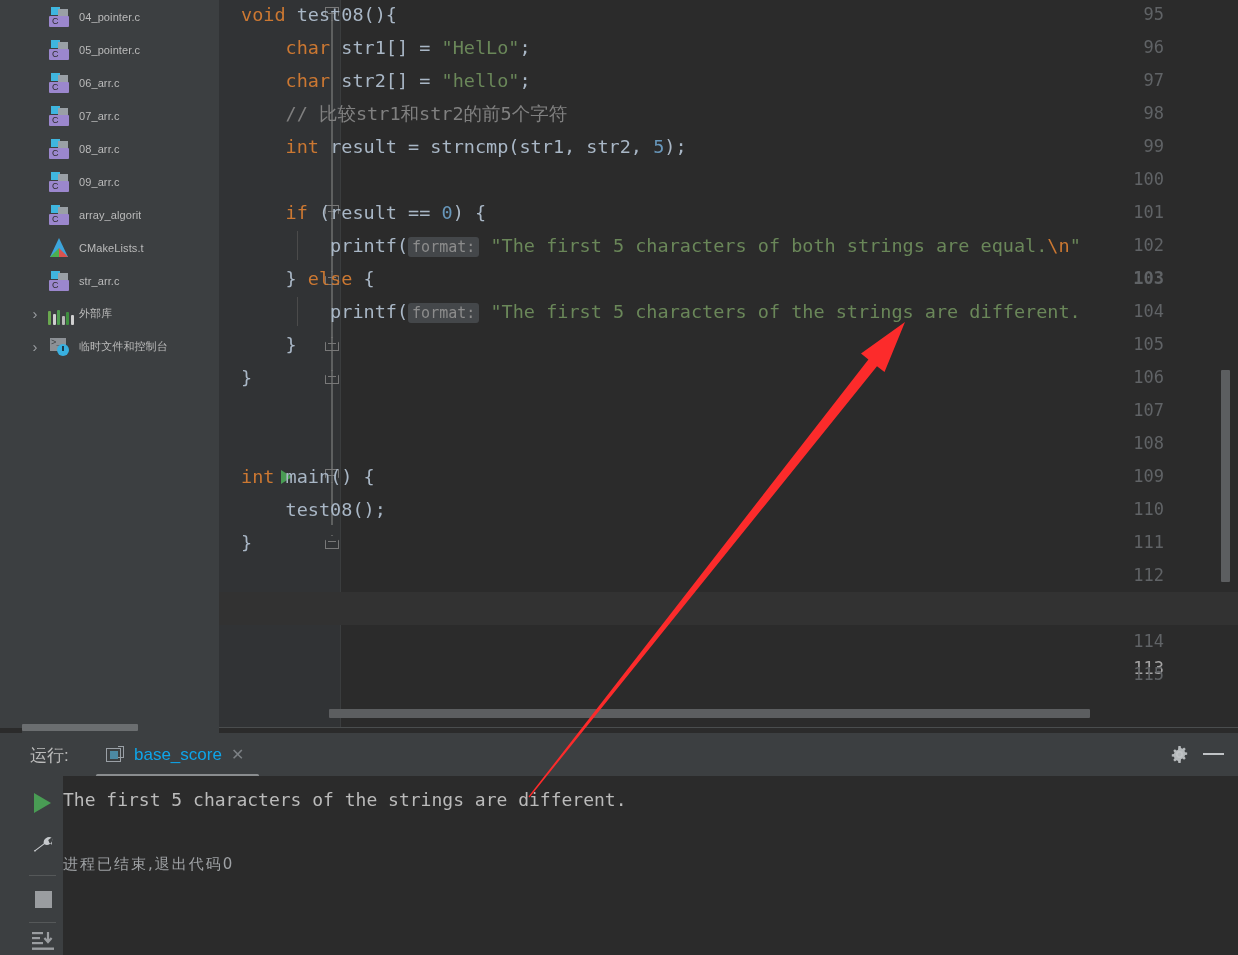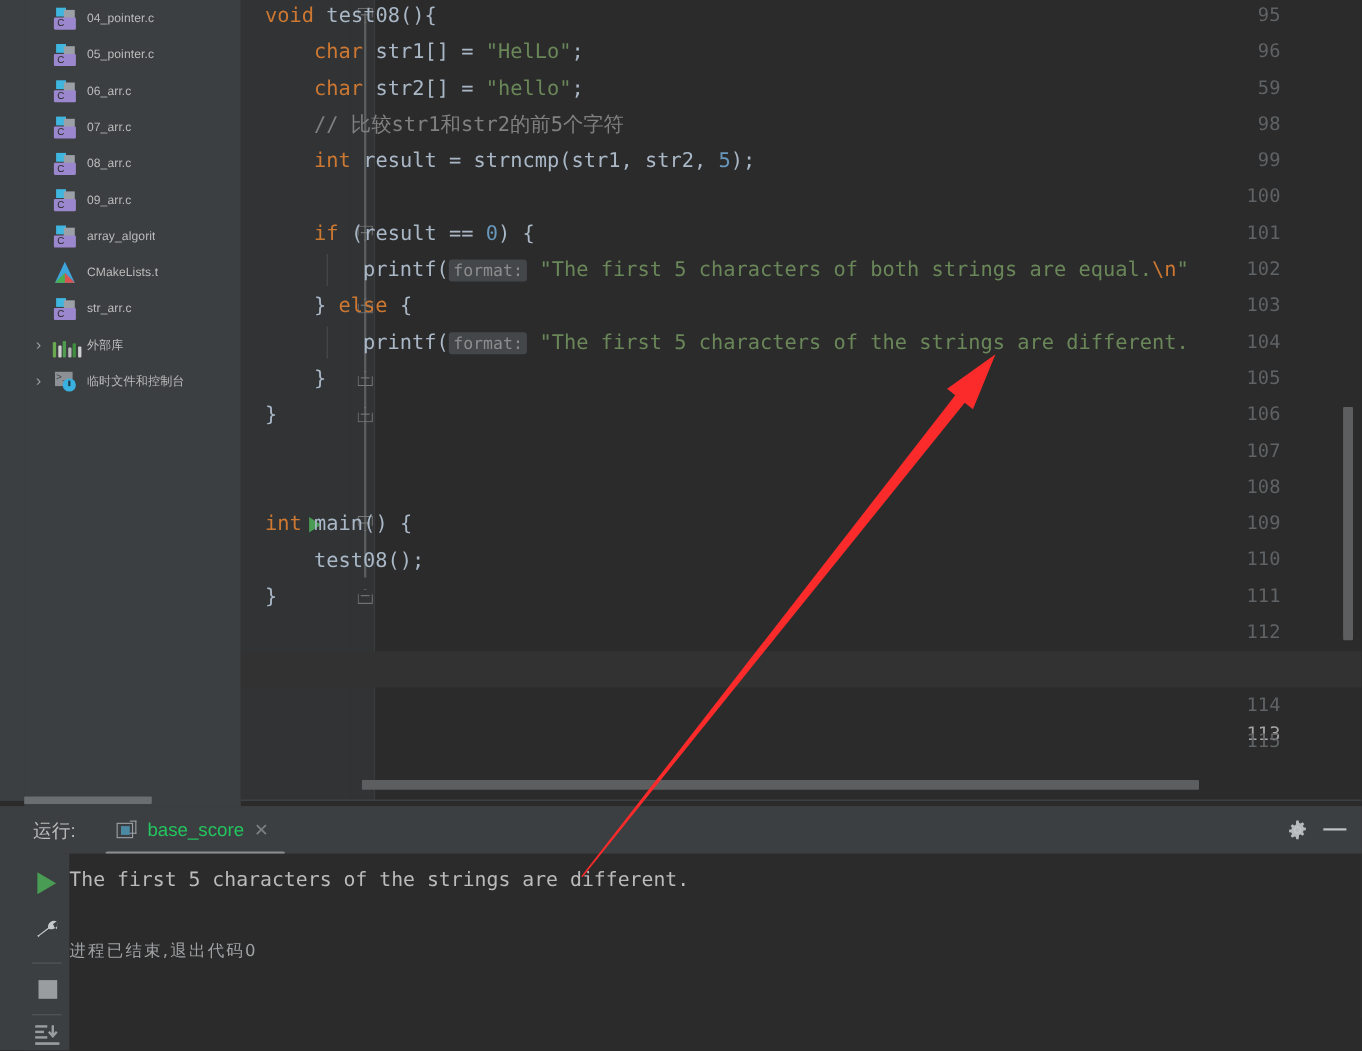--- a/index.html
+++ b/index.html
@@ -84,21 +84,21 @@
 
   
   .runwin{position:absolute;left:0;top:733px;right:0;bottom:0;background:#3c3f41;}
   .run-header{position:absolute;left:0;top:0;right:0;height:43px;background:#3c3f41;}
   .run-title{position:absolute;left:30px;top:11px;color:#bbbbbb;font-size:17px;}
   .run-tab{position:absolute;left:96px;top:0;height:43px;display:flex;align-items:center;gap:9px;padding:0 10px;}
   .run-tab .tabicon{position:relative;width:19px;height:17px;}
   .run-tab .tabicon .o{position:absolute;left:0;top:2px;width:15px;height:14px;border:1.6px solid #9aa0a6;box-sizing:border-box;}
   .run-tab .tabicon .i{position:absolute;left:3.5px;top:5px;width:8px;height:8px;background:#4c89a3;}
   .run-tab .tabicon .c2{position:absolute;left:12px;top:0;width:6px;height:12px;border:1.6px solid #9aa0a6;border-left:none;box-sizing:border-box;}
-  .run-tab .tablabel{color:#22c55e;font-size:17px;}
+  .run-tab .tablabel{color:#0ea5e9;font-size:17px;}
   .run-tab .tabclose{color:#7c8084;font-size:16px;}
   .run-tab-underline{position:absolute;left:96px;top:41px;width:163px;height:3px;background:#8a8d8f;border-radius:2px;}
   .run-gear{position:absolute;right:49px;top:12px;width:19px;height:19px;}
   .run-min{position:absolute;right:14px;top:20px;width:21px;height:2px;background:#c0c3c6;}
 
   .run-sidebar{position:absolute;left:22px;top:43px;width:41px;bottom:0;background:#3c3f41;}
   .rs-play{position:absolute;left:12px;top:17px;width:0;height:0;border-left:17px solid #499c54;border-top:10px solid transparent;border-bottom:10px solid transparent;}
   .rs-wrench{position:absolute;left:9px;top:57px;color:#c6c9cc;font-size:22px;line-height:22px;transform:rotate(0deg);}
   .rs-sep{position:absolute;left:7px;width:27px;height:1px;background:#555859;}
   .rs-stop{position:absolute;left:13px;top:115px;width:17px;height:17px;background:#9a9da0;}
@@ -220,32 +220,32 @@
       </div>
     <div class="gutter-sep"></div>
     <div id="editor-rows">
         <div class="rowhl" style="top: 592px;"></div>
         <div class="indentguide" style="left: 78px; top: 231px; height: 29px;"></div>
         <div class="indentguide" style="left: 78px; top: 297px; height: 29px;"></div>
         <div class="lnum" style="top: -2px;">95</div>
         <div class="codeline" style="top: -2px;"><span class="k">void </span><span class="f">test08</span><span class="f">(){</span></div>
         <div class="lnum" style="top: 31px;">96</div>
         <div class="codeline" style="top: 31px;"><span class="f">    </span><span class="k">char </span><span class="f">str1[] = </span><span class="s">"HelLo"</span><span class="f">;</span></div>
-        <div class="lnum" style="top: 64px;">59</div>
+        <div class="lnum" style="top: 64px;">97</div>
         <div class="codeline" style="top: 64px;"><span class="f">    </span><span class="k">char </span><span class="f">str2[] = </span><span class="s">"hello"</span><span class="f">;</span></div>
         <div class="lnum" style="top: 97px;">98</div>
         <div class="codeline" style="top: 97px;"><span class="f">    </span><span class="cm">// 比较str1和str2的前5个字符</span></div>
         <div class="lnum" style="top: 130px;">99</div>
         <div class="codeline" style="top: 130px;"><span class="f">    </span><span class="k">int </span><span class="f">result = strncmp(str1, str2, </span><span class="n">5</span><span class="f">);</span></div>
         <div class="lnum" style="top: 163px;">100</div>
         <div class="lnum" style="top: 196px;">101</div>
         <div class="codeline" style="top: 196px;"><span class="f">    </span><span class="k">if </span><span class="f">(result == </span><span class="n">0</span><span class="f">) {</span></div>
         <div class="lnum" style="top: 229px;">102</div>
         <div class="codeline" style="top: 229px;"><span class="f">        printf(</span><span class="hint">format:</span><span class="f"> </span><span class="s">"The first 5 characters of both strings are equal.</span><span class="esc">\n</span><span class="s">"</span></div>
-        <div class="lnum" style="top: 262px;">103</div>
+        <div class="lnum" style="top: 262px; font-weight: bold;">103</div>
         <div class="codeline" style="top: 262px;"><span class="f">    } </span><span class="k">else </span><span class="f">{</span></div>
         <div class="lnum" style="top: 295px;">104</div>
         <div class="codeline" style="top: 295px;"><span class="f">        printf(</span><span class="hint">format:</span><span class="f"> </span><span class="s">"The first 5 characters of the strings are different.</span></div>
         <div class="lnum" style="top: 328px;">105</div>
         <div class="codeline" style="top: 328px;"><span class="f">    }</span></div>
         <div class="lnum" style="top: 361px;">106</div>
         <div class="codeline" style="top: 361px;"><span class="f">}</span></div>
         <div class="lnum" style="top: 394px;">107</div>
         <div class="lnum" style="top: 427px;">108</div>
         <div class="lnum" style="top: 460px;">109</div>

